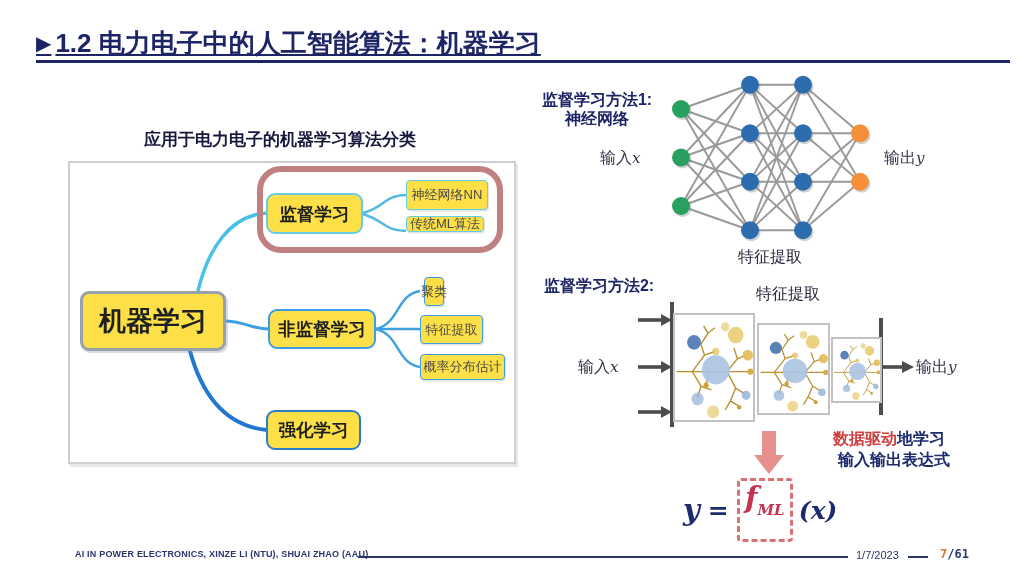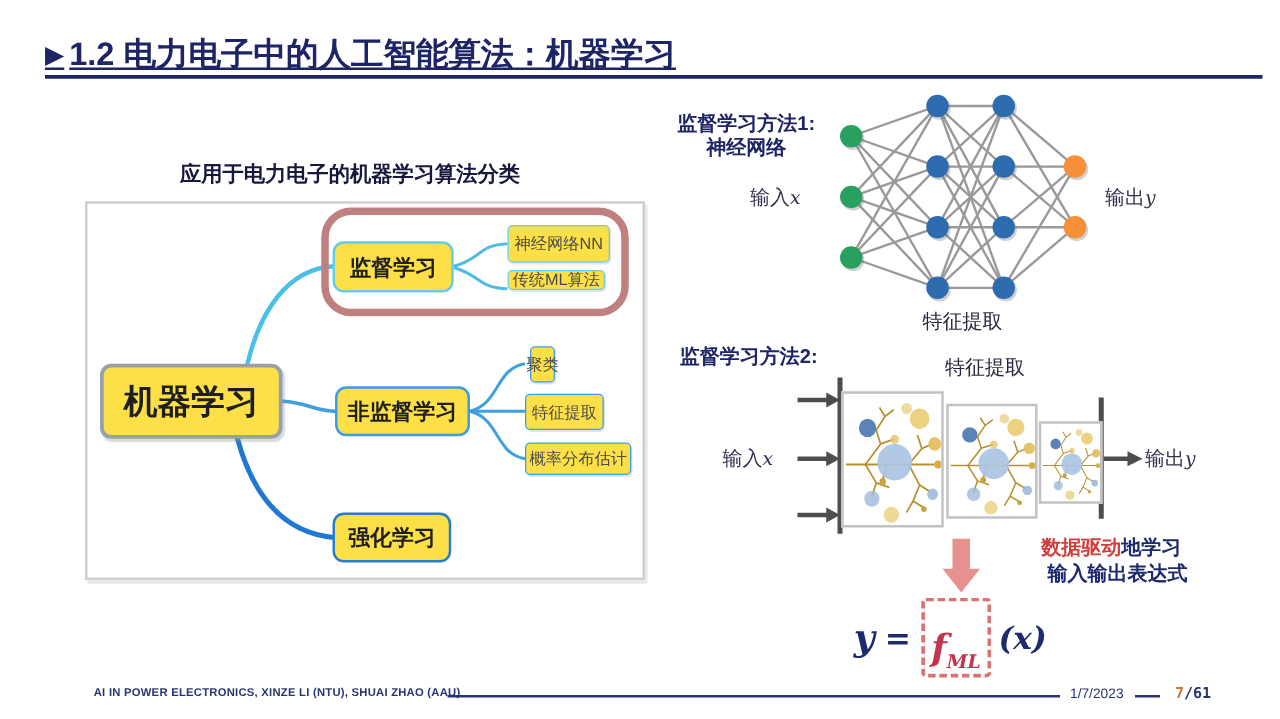--- a/index.html
+++ b/index.html
@@ -56,21 +56,21 @@
   .pink-head{left:754px;top:455px;width:0;height:0;border-left:15px solid transparent;
              border-right:15px solid transparent;border-top:19px solid #e69090;}
   .ann{left:793px;top:428px;font-size:16px;font-weight:bold;line-height:21px;color:#1e2a6e;white-space:nowrap;margin-left:40px;}
   .ann .red{color:#d13e3e;}
   .ann .l2{padding-left:5px;}
   .formula{left:683px;top:478px;display:flex;align-items:center;
            font-family:"DejaVu Serif",serif;font-style:italic;color:#1e2a6e;}
   .f-y{font-size:29px;font-weight:bold;}
   .f-eq{font-size:25px;font-weight:bold;margin:0 8px 0 8px;font-style:normal;}
   .f-box{width:56px;height:64px;border:3px dashed #d97373;border-radius:4px;display:flex;
-         align-items:flex-end;justify-content:center;box-sizing:border-box;}
+         align-items:flex-start;justify-content:center;box-sizing:border-box;}
   .f-fn{font-size:29px;font-weight:bold;color:#c23550;}
   .f-fn sub{font-size:15px;}
   .f-rhs{font-size:25px;font-weight:bold;margin-left:6px;}
   
   .credits{left:75px;top:549px;font-size:9px;letter-spacing:.2px;color:#2a3570;font-weight:bold;}
   .foot-line{left:358px;top:556px;width:490px;height:2px;background:#2a3570;}
   .foot-dash{left:908px;top:556px;width:20px;height:2px;background:#2a3570;}
   .foot-date{left:856px;top:549px;font-size:11px;color:#2a3570;}
   .pages{left:940px;top:547px;font-size:12px;font-family:"DejaVu Sans Mono",monospace;font-weight:bold;}
   .pages .cur{color:#c87b3a;}

